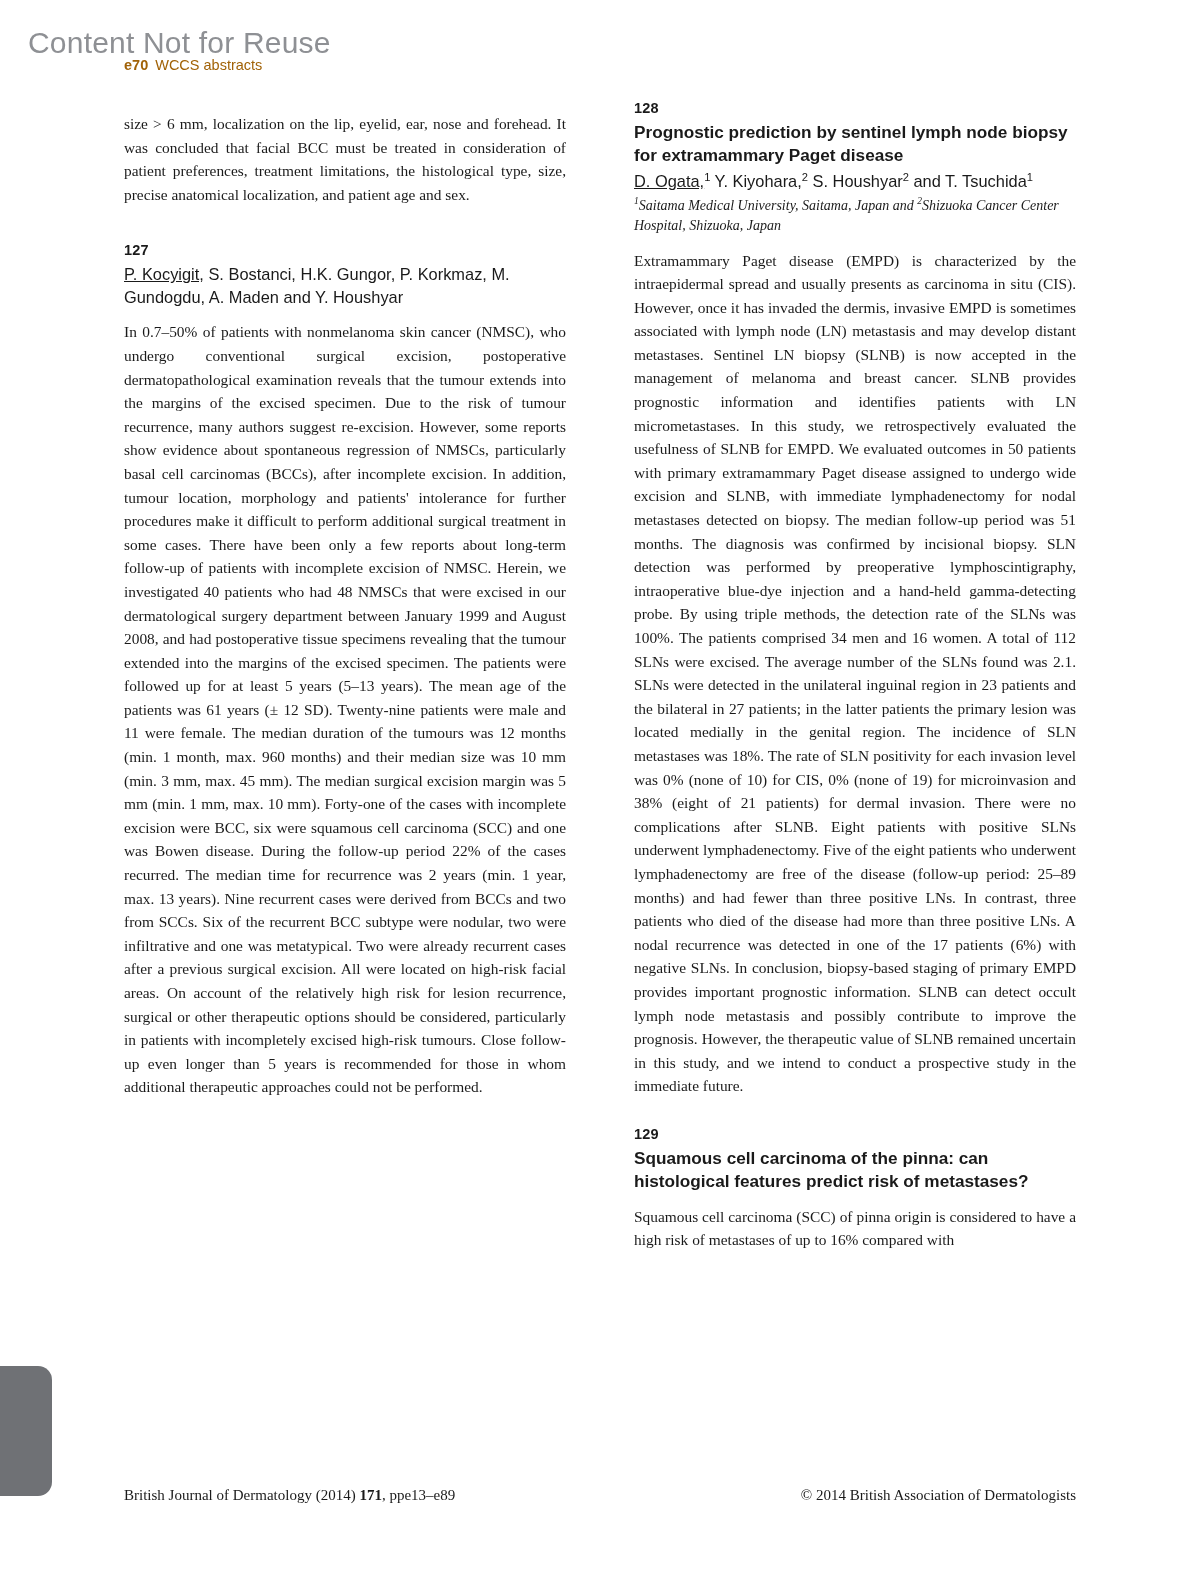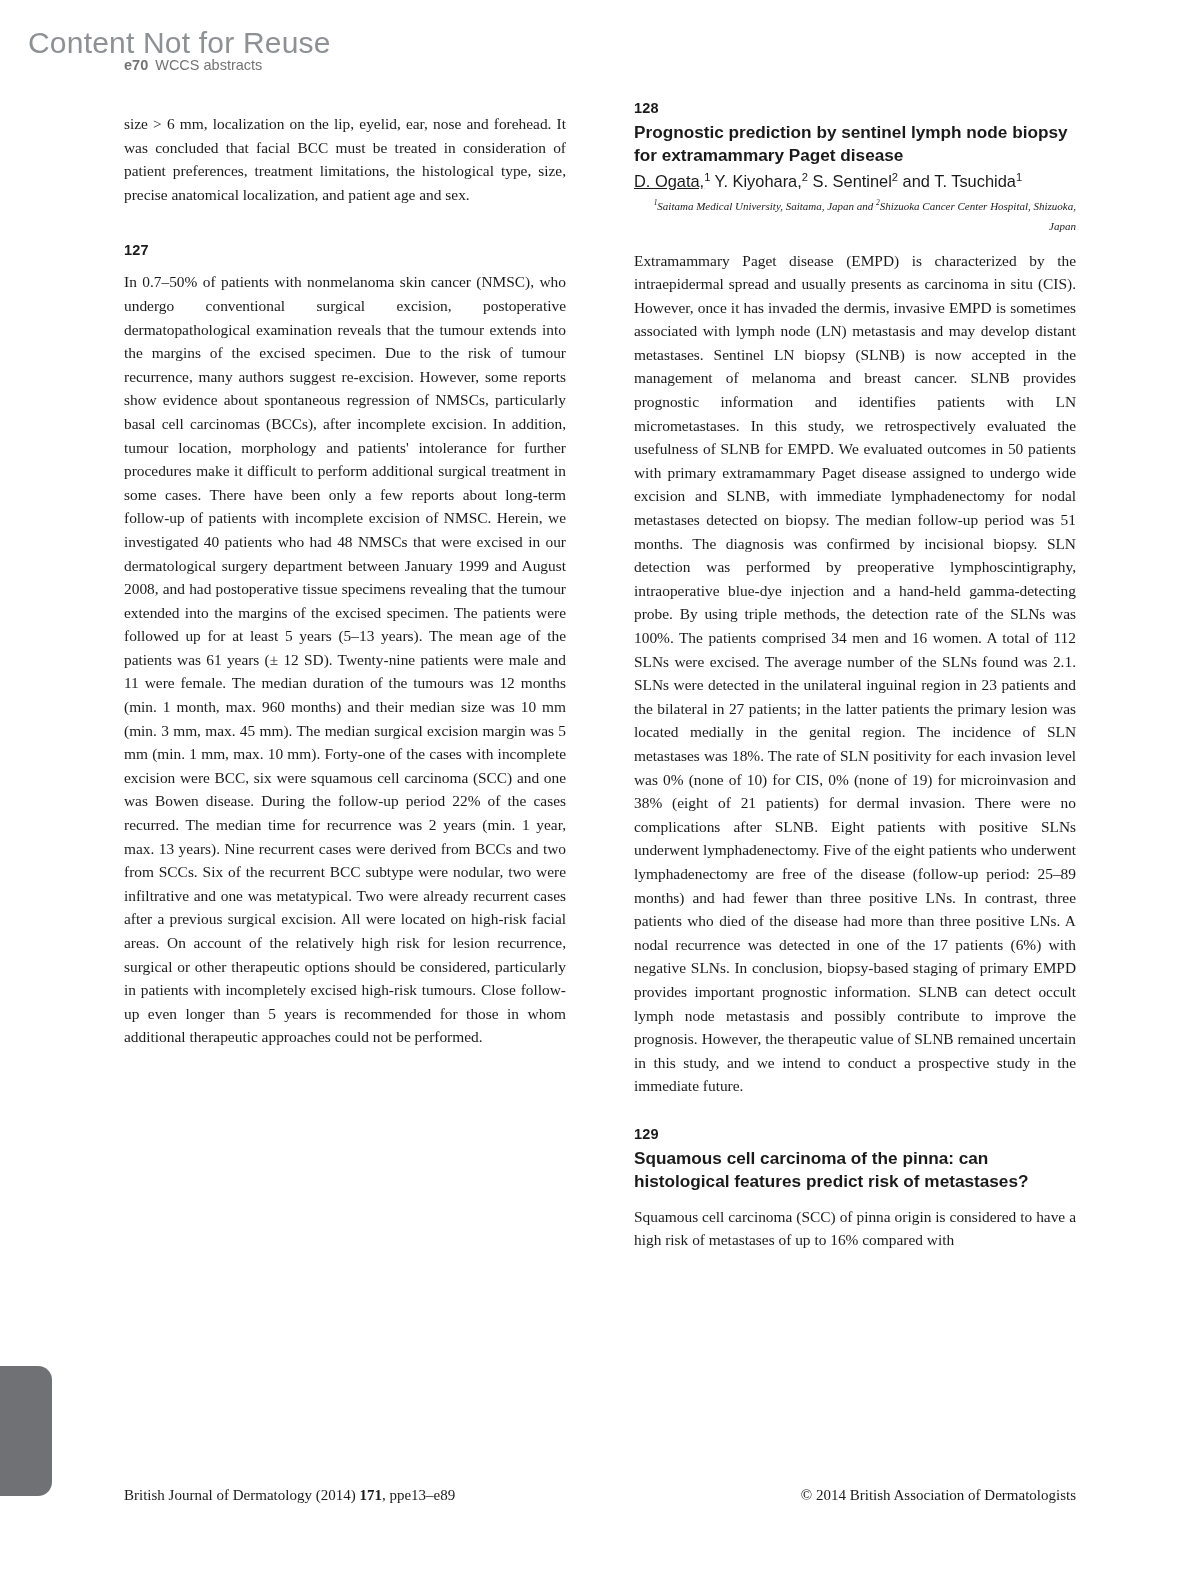--- a/index.html
+++ b/index.html
@@ -25,21 +25,21 @@
     color: #8e9094;
     letter-spacing: 0.2px;
     white-space: nowrap;
   }
   .running-head {
     position: absolute;
     top: 57px;
     left: 124px;
     font-family: "Liberation Sans", sans-serif;
     font-size: 14.5px;
-    color: #737373;
+    color: #a16207;
     white-space: nowrap;
   }
   .running-head .folio {
     font-weight: bold;
     font-size: 14.5px;
     margin-right: 7px;
   }
   .columns {
     position: absolute;
     top: 100px;
@@ -83,24 +83,23 @@
     font-size: 16.4px;
     line-height: 22.5px;
     margin: 0 0 3px 0;
   }
   .abs-authors .first {
     text-decoration: underline;
   }
   .abs-affil {
     font-family: "Liberation Serif", serif;
     font-style: italic;
-    font-size: 11px;
+    font-size: 14px;
     line-height: 20.5px;
     margin: 0 0 1px 0;
-    text-align: right;
   }
   sup {
     font-size: 0.68em;
     vertical-align: super;
     line-height: 0;
   }
   .footer {
     position: absolute;
     left: 124px;
     right: 124px;
@@ -135,31 +134,32 @@
   <div class="columns">
 
     <div class="col">
 
       <p class="body">size &gt; 6 mm, localization on the lip, eyelid, ear, nose and forehead. It was concluded that facial BCC must be treated in consideration of patient preferences, treatment limitations, the histological type, size, precise anatomical localization, and patient age and sex.</p>
 
       <div class="spacer-lg"></div>
 
       <div class="abs-block">
         <div class="abs-num">127</div>
+        <div class="abs-authors"><span class="first">P. Kocyigit,</span><span> S. Bostanci, H.K. Gungor, P. Korkmaz, M. Gundogdu, A. Maden and Y. Houshyar</span></div>
         <p class="body">In 0.7–50% of patients with nonmelanoma skin cancer (NMSC), who undergo conventional surgical excision, postoperative dermatopathological examination reveals that the tumour extends into the margins of the excised specimen. Due to the risk of tumour recurrence, many authors suggest re-excision. However, some reports show evidence about spontaneous regression of NMSCs, particularly basal cell carcinomas (BCCs), after incomplete excision. In addition, tumour location, morphology and patients' intolerance for further procedures make it difficult to perform additional surgical treatment in some cases. There have been only a few reports about long-term follow-up of patients with incomplete excision of NMSC. Herein, we investigated 40 patients who had 48 NMSCs that were excised in our dermatological surgery department between January 1999 and August 2008, and had postoperative tissue specimens revealing that the tumour extended into the margins of the excised specimen. The patients were followed up for at least 5 years (5–13 years). The mean age of the patients was 61 years (± 12 SD). Twenty-nine patients were male and 11 were female. The median duration of the tumours was 12 months (min. 1 month, max. 960 months) and their median size was 10 mm (min. 3 mm, max. 45 mm). The median surgical excision margin was 5 mm (min. 1 mm, max. 10 mm). Forty-one of the cases with incomplete excision were BCC, six were squamous cell carcinoma (SCC) and one was Bowen disease. During the follow-up period 22% of the cases recurred. The median time for recurrence was 2 years (min. 1 year, max. 13 years). Nine recurrent cases were derived from BCCs and two from SCCs. Six of the recurrent BCC subtype were nodular, two were infiltrative and one was metatypical. Two were already recurrent cases after a previous surgical excision. All were located on high-risk facial areas. On account of the relatively high risk for lesion recurrence, surgical or other therapeutic options should be considered, particularly in patients with incompletely excised high-risk tumours. Close follow-up even longer than 5 years is recommended for those in whom additional therapeutic approaches could not be performed.</p>
       </div>
 
     </div>
 
     <div class="col">
 
       <div class="abs-block">
         <div class="abs-num">128</div>
         <div class="abs-title">Prognostic prediction by sentinel lymph node biopsy for extramammary Paget disease</div>
-        <div class="abs-authors"><span class="first">D. Ogata,</span><sup>1</sup><span> Y. Kiyohara,</span><sup>2</sup><span> S. Sentinel</span><sup>2</sup><span> and T. Tsuchida</span><sup>1</sup></div>
+        <div class="abs-authors"><span class="first">D. Ogata,</span><sup>1</sup><span> Y. Kiyohara,</span><sup>2</sup><span> S. Houshyar</span><sup>2</sup><span> and T. Tsuchida</span><sup>1</sup></div>
         <div class="abs-affil"><sup>1</sup><span>Saitama Medical University, Saitama, Japan and </span><sup>2</sup><span>Shizuoka Cancer Center Hospital, Shizuoka, Japan</span></div>
         <p class="body">Extramammary Paget disease (EMPD) is characterized by the intraepidermal spread and usually presents as carcinoma in situ (CIS). However, once it has invaded the dermis, invasive EMPD is sometimes associated with lymph node (LN) metastasis and may develop distant metastases. Sentinel LN biopsy (SLNB) is now accepted in the management of melanoma and breast cancer. SLNB provides prognostic information and identifies patients with LN micrometastases. In this study, we retrospectively evaluated the usefulness of SLNB for EMPD. We evaluated outcomes in 50 patients with primary extramammary Paget disease assigned to undergo wide excision and SLNB, with immediate lymphadenectomy for nodal metastases detected on biopsy. The median follow-up period was 51 months. The diagnosis was confirmed by incisional biopsy. SLN detection was performed by preoperative lymphoscintigraphy, intraoperative blue-dye injection and a hand-held gamma-detecting probe. By using triple methods, the detection rate of the SLNs was 100%. The patients comprised 34 men and 16 women. A total of 112 SLNs were excised. The average number of the SLNs found was 2.1. SLNs were detected in the unilateral inguinal region in 23 patients and the bilateral in 27 patients; in the latter patients the primary lesion was located medially in the genital region. The incidence of SLN metastases was 18%. The rate of SLN positivity for each invasion level was 0% (none of 10) for CIS, 0% (none of 19) for microinvasion and 38% (eight of 21 patients) for dermal invasion. There were no complications after SLNB. Eight patients with positive SLNs underwent lymphadenectomy. Five of the eight patients who underwent lymphadenectomy are free of the disease (follow-up period: 25–89 months) and had fewer than three positive LNs. In contrast, three patients who died of the disease had more than three positive LNs. A nodal recurrence was detected in one of the 17 patients (6%) with negative SLNs. In conclusion, biopsy-based staging of primary EMPD provides important prognostic information. SLNB can detect occult lymph node metastasis and possibly contribute to improve the prognosis. However, the therapeutic value of SLNB remained uncertain in this study, and we intend to conduct a prospective study in the immediate future.</p>
       </div>
 
       <div class="spacer-md"></div>
 
       <div class="abs-block">
         <div class="abs-num">129</div>
         <div class="abs-title">Squamous cell carcinoma of the pinna: can histological features predict risk of metastases?</div>
         <p class="body">Squamous cell carcinoma (SCC) of pinna origin is considered to have a high risk of metastases of up to 16% compared with</p>

